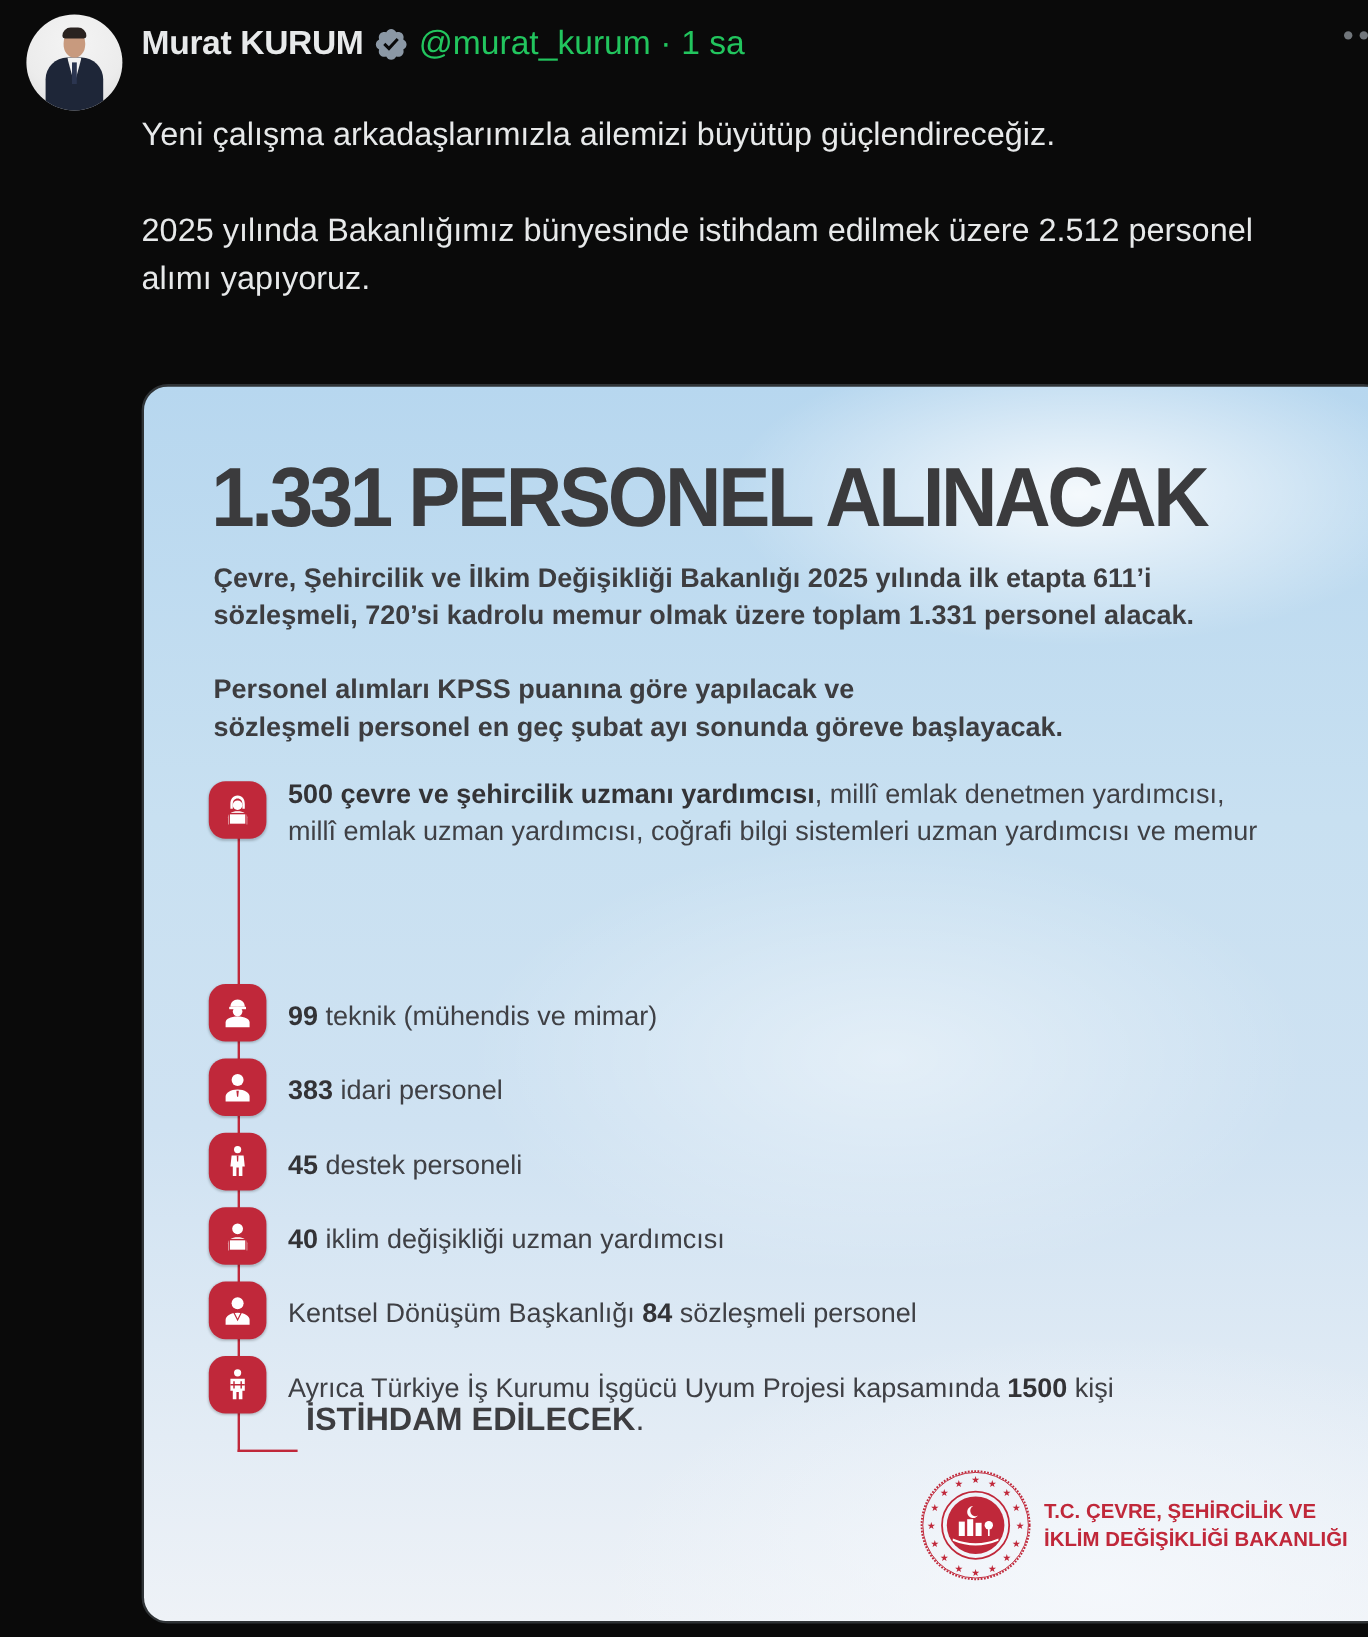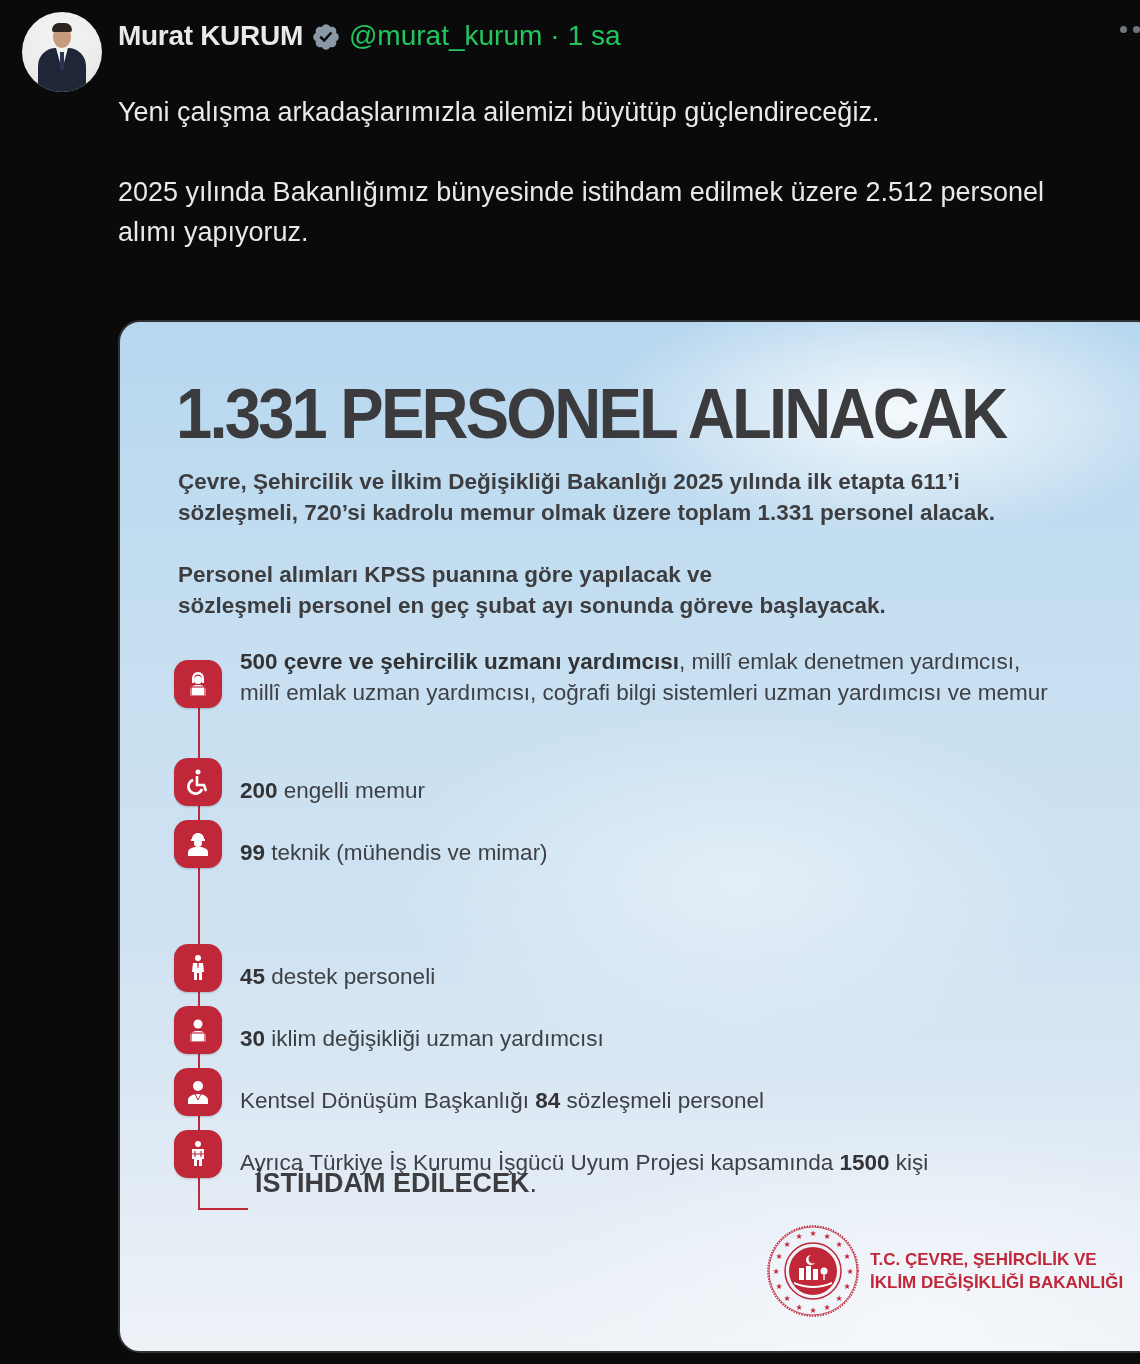--- a/index.html
+++ b/index.html
@@ -34,21 +34,21 @@
       linear-gradient(180deg, #b7d7ef 0%, #c8e0f1 35%, #cfe2f2 60%, #e3ecf5 85%, #eef2f7 100%); }
 
   .inf-title { position: absolute; left: 56px; top: 52px; font-size: 70px; font-weight: 900; color: #3b3b3d; letter-spacing: -3px; transform: scaleX(0.93); transform-origin: left; font-family: "Liberation Sans", sans-serif; }
   .inf-para { position: absolute; left: 58px; font-size: 22.5px; font-weight: 700; color: #3d3d40; line-height: 31px; }
   .p1 { top: 144px; }
   .p2 { top: 237px; }
 
   .timeline-line { position: absolute; left: 78px; top: 340px; width: 2px; height: 548px; background: #c0283a; }
   .timeline-end { position: absolute; left: 78px; top: 886px; width: 50px; height: 2px; background: #c0283a; }
 
-  .item { position: absolute; left: 54px; display: flex; align-items: flex-end; }
+  .item { position: absolute; left: 54px; display: flex; align-items: center; }
   .icon-box { width: 48px; height: 48px; border-radius: 14px; background: #c0283a; display: flex; align-items: center; justify-content: center; flex-shrink: 0; box-shadow: 0 1px 2px rgba(0,0,0,0.2); }
   .icon-box svg { width: 30px; height: 30px; }
   .item-text { margin-left: 18px; font-size: 22.5px; line-height: 31px; color: #3f4045; width: 820px; padding-top: 4px; }
   .item-text b { color: #333336; }
 
   .closing { position: absolute; left: 135px; top: 846px; font-size: 27px; color: #3d3d40; }
   .closing b { font-weight: 700; }
 
   .logo { position: absolute; left: 646px; top: 902px; width: 94px; height: 94px; }
   .logo-text { position: absolute; left: 750px; top: 926px; font-size: 17px; font-weight: 700; color: #c0283a; line-height: 23px; }
@@ -107,64 +107,64 @@
       <svg viewBox="0 0 30 30">
           <path fill="#fff" d="M15 3c-4 0-6 3-6 7v4h2v-4c0-2.5 1.5-4.5 4-4.5s4 2 4 4.5v4h2v-4c0-4-2-7-6-7z"></path>
           <circle cx="15" cy="11" r="4" fill="#fff"></circle>
           <path fill="#fff" d="M7 27v-6c0-3 3-5 8-5s8 2 8 5v6z"></path>
           <rect x="8" y="18" width="14" height="9" fill="#fff" stroke="#c0283a" stroke-width="1.2"></rect>
         </svg>
     </div>
     <div class="item-text"><b>500 çevre ve şehircilik uzmanı yardımcısı</b><span>, millî emlak denetmen yardımcısı, millî emlak uzman yardımcısı, coğrafi bilgi sistemleri uzman yardımcısı ve memur</span></div>
   </div>
 
-  <div class="item" style="top:436px">
-    <div class="icon-box">
-      <svg viewBox="0 0 30 30">
-          <circle cx="15" cy="5" r="2.5" fill="#fff"></circle>
-          <path fill="none" stroke="#fff" stroke-width="2.6" d="M14 9v9h7l2 6"></path>
-          <path fill="none" stroke="#fff" stroke-width="2.6" d="M10 13a7 7 0 1 0 9 9"></path>
-        </svg>
-    </div>
-    <div class="item-text"><b>200</b><span> engelli memur</span></div>
-  </div>
 
   <div class="item" style="top:498px">
     <div class="icon-box">
       <svg viewBox="0 0 30 30">
           <path fill="#fff" d="M9 10c0-3.5 2.7-6 6-6s6 2.5 6 6z"></path>
           <rect x="8" y="10" width="14" height="2" fill="#fff"></rect>
           <circle cx="15" cy="14" r="4" fill="#fff"></circle>
           <path fill="#fff" d="M5 27v-4c0-3 4-5 10-5s10 2 10 5v4z"></path>
         </svg>
     </div>
     <div class="item-text"><b>99</b><span> teknik (mühendis ve mimar)</span></div>
   </div>
 
+  <div class="item" style="top:560px">
+    <div class="icon-box">
+      <svg viewBox="0 0 30 30">
+          <circle cx="15" cy="9" r="5" fill="#fff"></circle>
+          <path fill="#fff" d="M5 27v-4c0-3 4-6 10-6s10 3 10 6v4z"></path>
+          <path fill="#c0283a" d="M14 18h2l-.5 5h-1z"></path>
+        </svg>
+    </div>
+    <div class="item-text"><b>383</b><span> idari personel</span></div>
+  </div>
 
   <div class="item" style="top:622px">
     <div class="icon-box">
       <svg viewBox="0 0 30 30">
           <circle cx="15" cy="5" r="3" fill="#fff"></circle>
           <path fill="#fff" d="M10 10h10l1 9h-2v8h-3v-7h-2v7h-3v-8H9z"></path>
           <path fill="#c0283a" d="M14.3 10h1.4l-.2 5h-1z"></path>
         </svg>
     </div>
     <div class="item-text"><b>45</b><span> destek personeli</span></div>
   </div>
 
   <div class="item" style="top:684px">
     <div class="icon-box">
       <svg viewBox="0 0 30 30">
           <circle cx="15" cy="9" r="4.5" fill="#fff"></circle>
           <path fill="#fff" d="M7 27v-6c0-3 3-5 8-5s8 2 8 5v6z"></path>
           <rect x="8" y="18" width="14" height="9" fill="#fff" stroke="#c0283a" stroke-width="1.2"></rect>
         </svg>
     </div>
-    <div class="item-text"><b>30</b><span> iklim değişikliği uzman yardımcısı</span></div>
+    <div class="item-text"><b>40</b><span> iklim değişikliği uzman yardımcısı</span></div>
   </div>
 
   <div class="item" style="top:746px">
     <div class="icon-box">
       <svg viewBox="0 0 30 30">
           <circle cx="15" cy="9" r="5" fill="#fff"></circle>
           <path fill="#fff" d="M5 27v-4c0-3 4-6 10-6s10 3 10 6v4z"></path>
           <path fill="none" stroke="#c0283a" stroke-width="1" d="M12 17l3 6 3-6"></path>
         </svg>
     </div>

